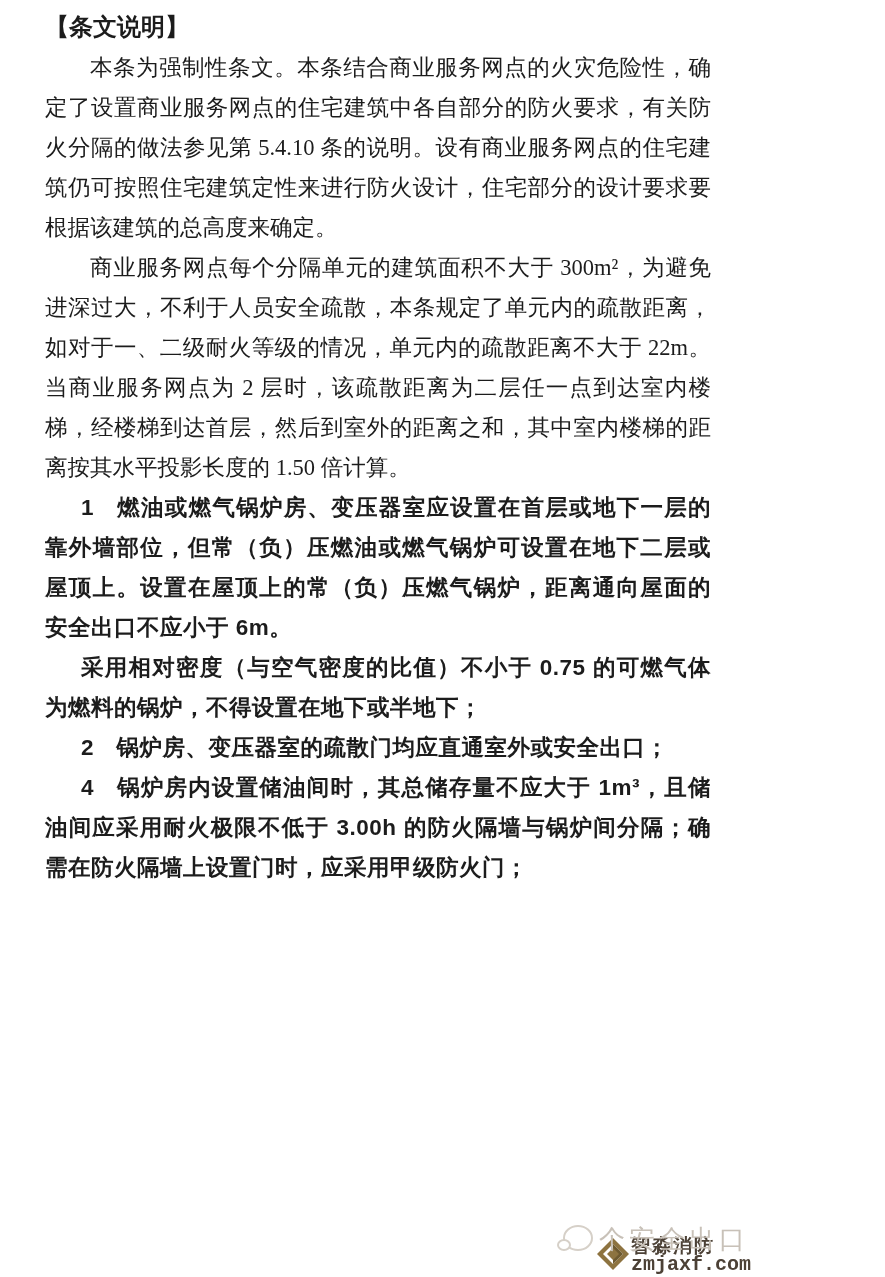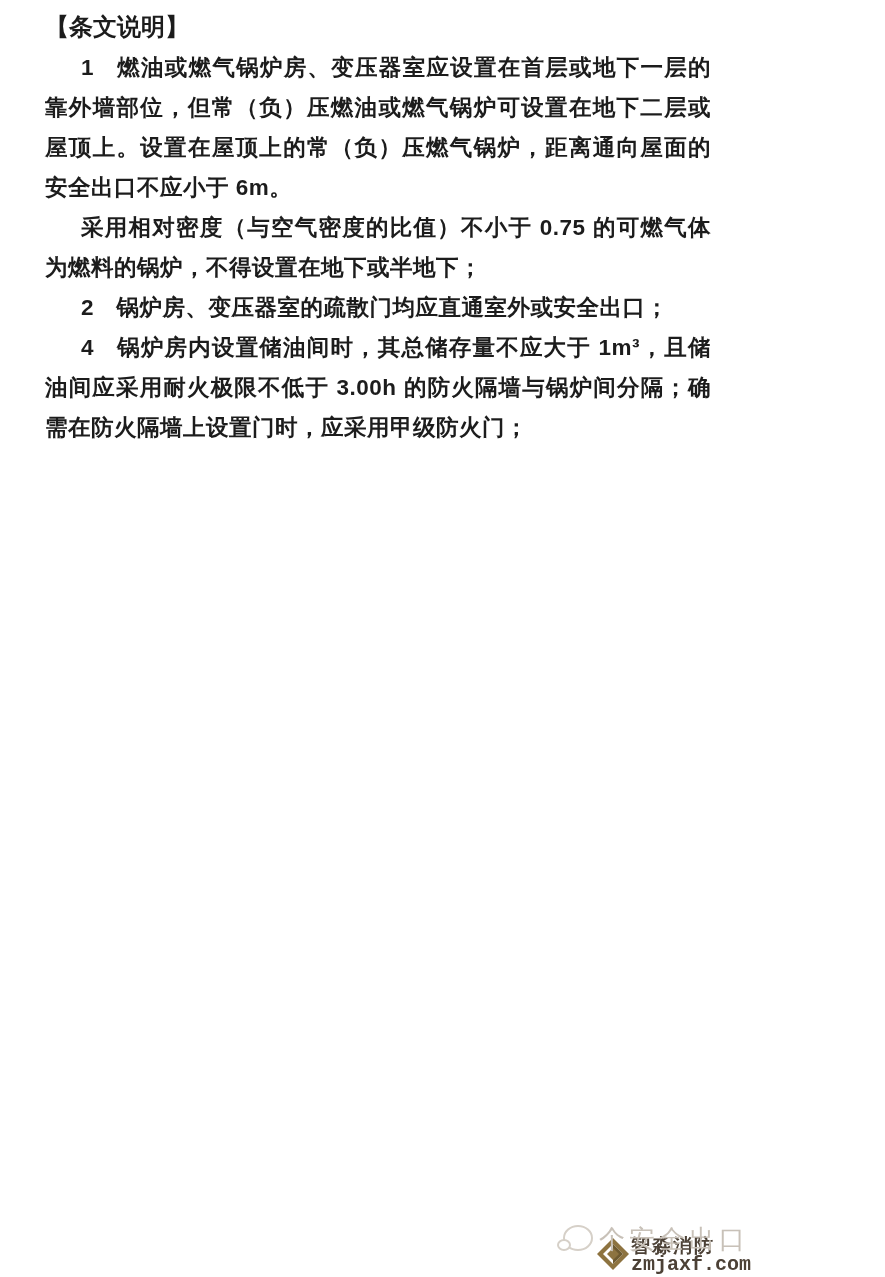--- a/index.html
+++ b/index.html
@@ -95,20 +95,22 @@
   .wm-brand { font-size: 19px; font-weight: 700; letter-spacing: 2px; }
   .wm-site  { font-size: 20px; font-weight: 700; font-family: "Liberation Mono", "DejaVu Sans Mono", monospace; }
 </style>
 </head>
 <body>
 
 <div class="page">
 
   <p class="doc-title">【条文说明】</p>
 
+  <p class="song indent">本条为强制性条文。本条结合商业服务网点的火灾危险性，确定了设置商业服务网点的住宅建筑中各自部分的防火要求，有关防火分隔的做法参见第 5.4.10 条的说明。设有商业服务网点的住宅建筑仍可按照住宅建筑定性来进行防火设计，住宅部分的设计要求要根据该建筑的总高度来确定。</p>
+  <p class="song indent">商业服务网点每个分隔单元的建筑面积不大于 300m²，为避免进深过大，不利于人员安全疏散，本条规定了单元内的疏散距离，如对于一、二级耐火等级的情况，单元内的疏散距离不大于 22m。当商业服务网点为 2 层时，该疏散距离为二层任一点到达室内楼梯，经楼梯到达首层，然后到室外的距离之和，其中室内楼梯的距离按其水平投影长度的 1.50 倍计算。</p>
 
 
   <p class="hei item"><span class="inum">1</span><span>燃油或燃气锅炉房、变压器室应设置在首层或地下一层的靠外墙部位，但常（负）压燃油或燃气锅炉可设置在地下二层或屋顶上。设置在屋顶上的常（负）压燃气锅炉，距离通向屋面的安全出口不应小于 6m。</span></p>
 
   <p class="hei item"><span class="inum"></span><span>采用相对密度（与空气密度的比值）不小于 0.75 的可燃气体为燃料的锅炉，不得设置在地下或半地下；</span></p>
 
   <p class="hei item"><span class="inum">2</span><span>锅炉房、变压器室的疏散门均应直通室外或安全出口；</span></p>
 
 
   <p class="hei item"><span class="inum">4</span><span>锅炉房内设置储油间时，其总储存量不应大于 1m³，且储油间应采用耐火极限不低于 3.00h 的防火隔墙与锅炉间分隔；确需在防火隔墙上设置门时，应采用甲级防火门；</span></p>

